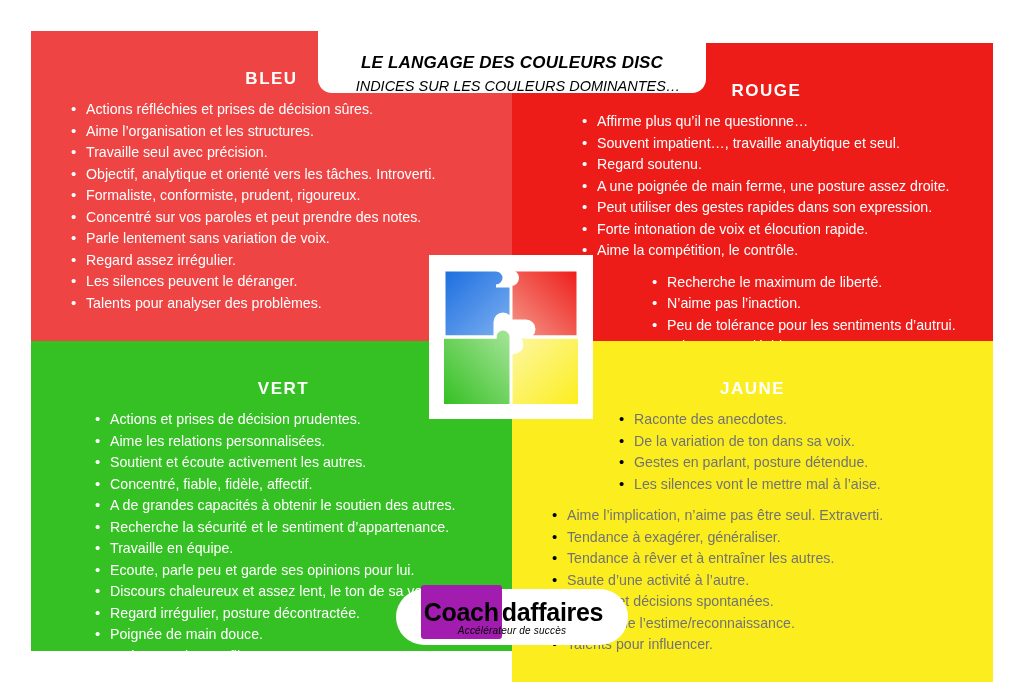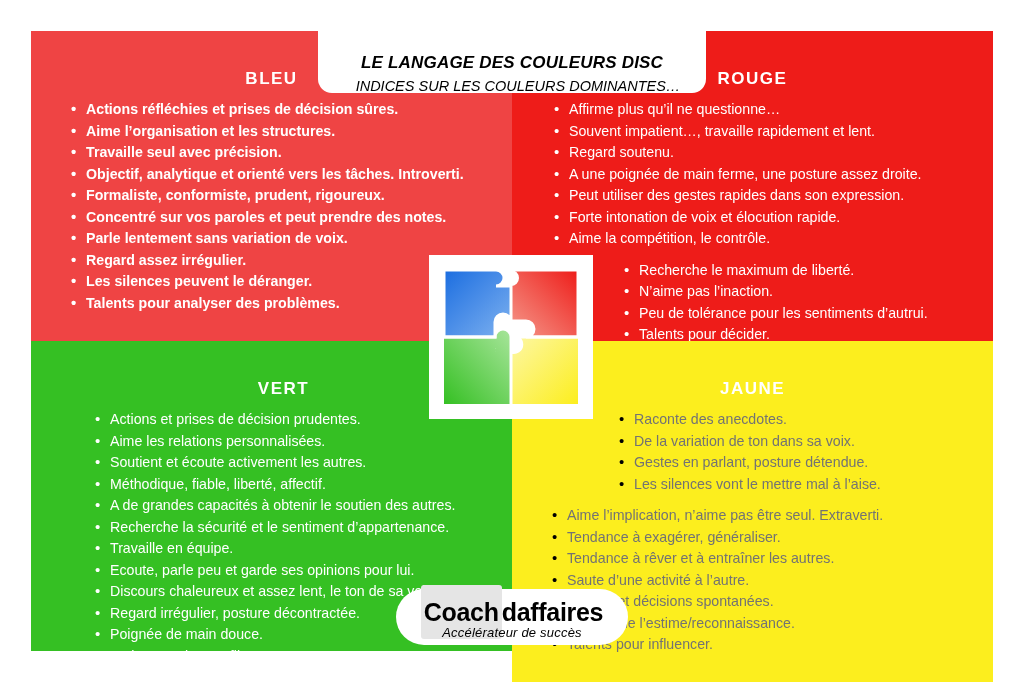--- a/index.html
+++ b/index.html
@@ -21,21 +21,21 @@
     top: 31px;
     width: 962px;
     height: 620px;
   }
 
   .quadrant {
     position: absolute;
     box-sizing: border-box;
   }
   .q-blue   { left: 0;     top: 0;     width: 481px; height: 310px; background: #ef4444; }
-  .q-red    { left: 481px; top: 0;     width: 481px; height: 310px; background: #EE1C19; }
+  .q-red    { left: 481px; top: 12px;     width: 481px; height: 310px; background: #EE1C19; padding-left: 28px; }
   .q-green  { left: 0;     top: 310px; width: 481px; height: 310px; background: #35C023; padding-left: 24px; }
   .q-yellow { left: 481px; top: 310px; width: 481px; height: 376px; background: #FCEE1E; }
 
   .q-title {
     text-align: center;
     font-weight: bold;
     font-size: 17px;
     letter-spacing: 1.5px;
     color: #ffffff;
     margin-top: 38px;
@@ -58,21 +58,21 @@
     margin: 0;
   }
   ul.bullets li::before {
     content: "\2022";
     position: absolute;
     left: 2px;
     top: -1px;
     font-size: 15px;
   }
 
-  .q-blue ul.bullets   { margin-left: 38px; margin-right: 10px; font-weight: bold; }
+  .q-blue ul.bullets   { margin-left: 38px; margin-right: 10px; }
   .q-red ul.bullets    { margin-left: 40px; margin-right: 10px; color: #fff; }
   .q-green ul.bullets  { margin-left: 38px; margin-right: 10px; }
   .q-yellow ul.bullets { margin-left: 38px; margin-right: 10px; }
 
   .q-yellow ul.bullets li { color: #737373; }
   .q-yellow ul.bullets li::before { color: #000000; }
 
   
   ul.bullets.indented { margin-left: 110px; }
   ul.bullets.indented-y { margin-left: 105px; }
@@ -110,26 +110,26 @@
   }
   #logo .logo-text {
     margin-top: 9px;
     font-size: 25px;
     font-weight: bold;
     color: #000000;
     letter-spacing: -0.3px;
     white-space: nowrap;
   }
   #logo .logo-text .coach {
-    background: #e5e5e5;
+    background: #a21caf;
     padding: 13px 3px;
     border-radius: 3px;
   }
   #logo .logo-sub {
-    font-size: 13px;
+    font-size: 10px;
     font-style: italic;
     color: #000000;
     margin-top: -2px;
     letter-spacing: 0.2px;
   }
 
   
   #banner {
     position: absolute;
     left: 50%;
@@ -176,42 +176,42 @@
       <li>Regard assez irrégulier.</li>
       <li>Les silences peuvent le déranger.</li>
       <li>Talents pour analyser des problèmes.</li>
     </ul>
   </div>
 
   <div class="quadrant q-red">
     <div class="q-title">ROUGE</div>
     <ul class="bullets">
       <li>Affirme plus qu’il ne questionne…</li>
-      <li>Souvent impatient…, travaille rapidement et lent.</li>
+      <li>Souvent impatient…, travaille analytique et seul.</li>
       <li>Regard soutenu.</li>
       <li>A une poignée de main ferme, une posture assez droite.</li>
       <li>Peut utiliser des gestes rapides dans son expression.</li>
       <li>Forte intonation de voix et élocution rapide.</li>
       <li> Aime la compétition, le contrôle.</li>
     </ul>
     <ul class="bullets indented">
       <li>Recherche le maximum de liberté.</li>
       <li>N’aime pas l’inaction.</li>
       <li>Peu de tolérance pour les sentiments d’autrui.</li>
       <li>Talents pour décider.</li>
     </ul>
   </div>
 
   <div class="quadrant q-green">
     <div class="q-title">VERT</div>
     <ul class="bullets">
       <li>Actions et prises de décision prudentes.</li>
       <li>Aime les relations personnalisées.</li>
       <li>Soutient et écoute activement les autres.</li>
-      <li>Méthodique, fiable, liberté, affectif.</li>
+      <li>Concentré, fiable, fidèle, affectif.</li>
       <li>A de grandes capacités à obtenir le soutien des autres.</li>
       <li>Recherche la sécurité et le sentiment d’appartenance.</li>
       <li>Travaille en équipe.</li>
       <li>Ecoute, parle peu et garde ses opinions pour lui.</li>
       <li>Discours chaleureux et assez lent, le ton de sa voix est posé.</li>
       <li>Regard irrégulier, posture décontractée.</li>
       <li>Poignée de main douce.</li>
       <li>N’aime pas les conflits.</li>
       <li>Talents pour conseiller, renforce la cohésion.</li>
     </ul>

